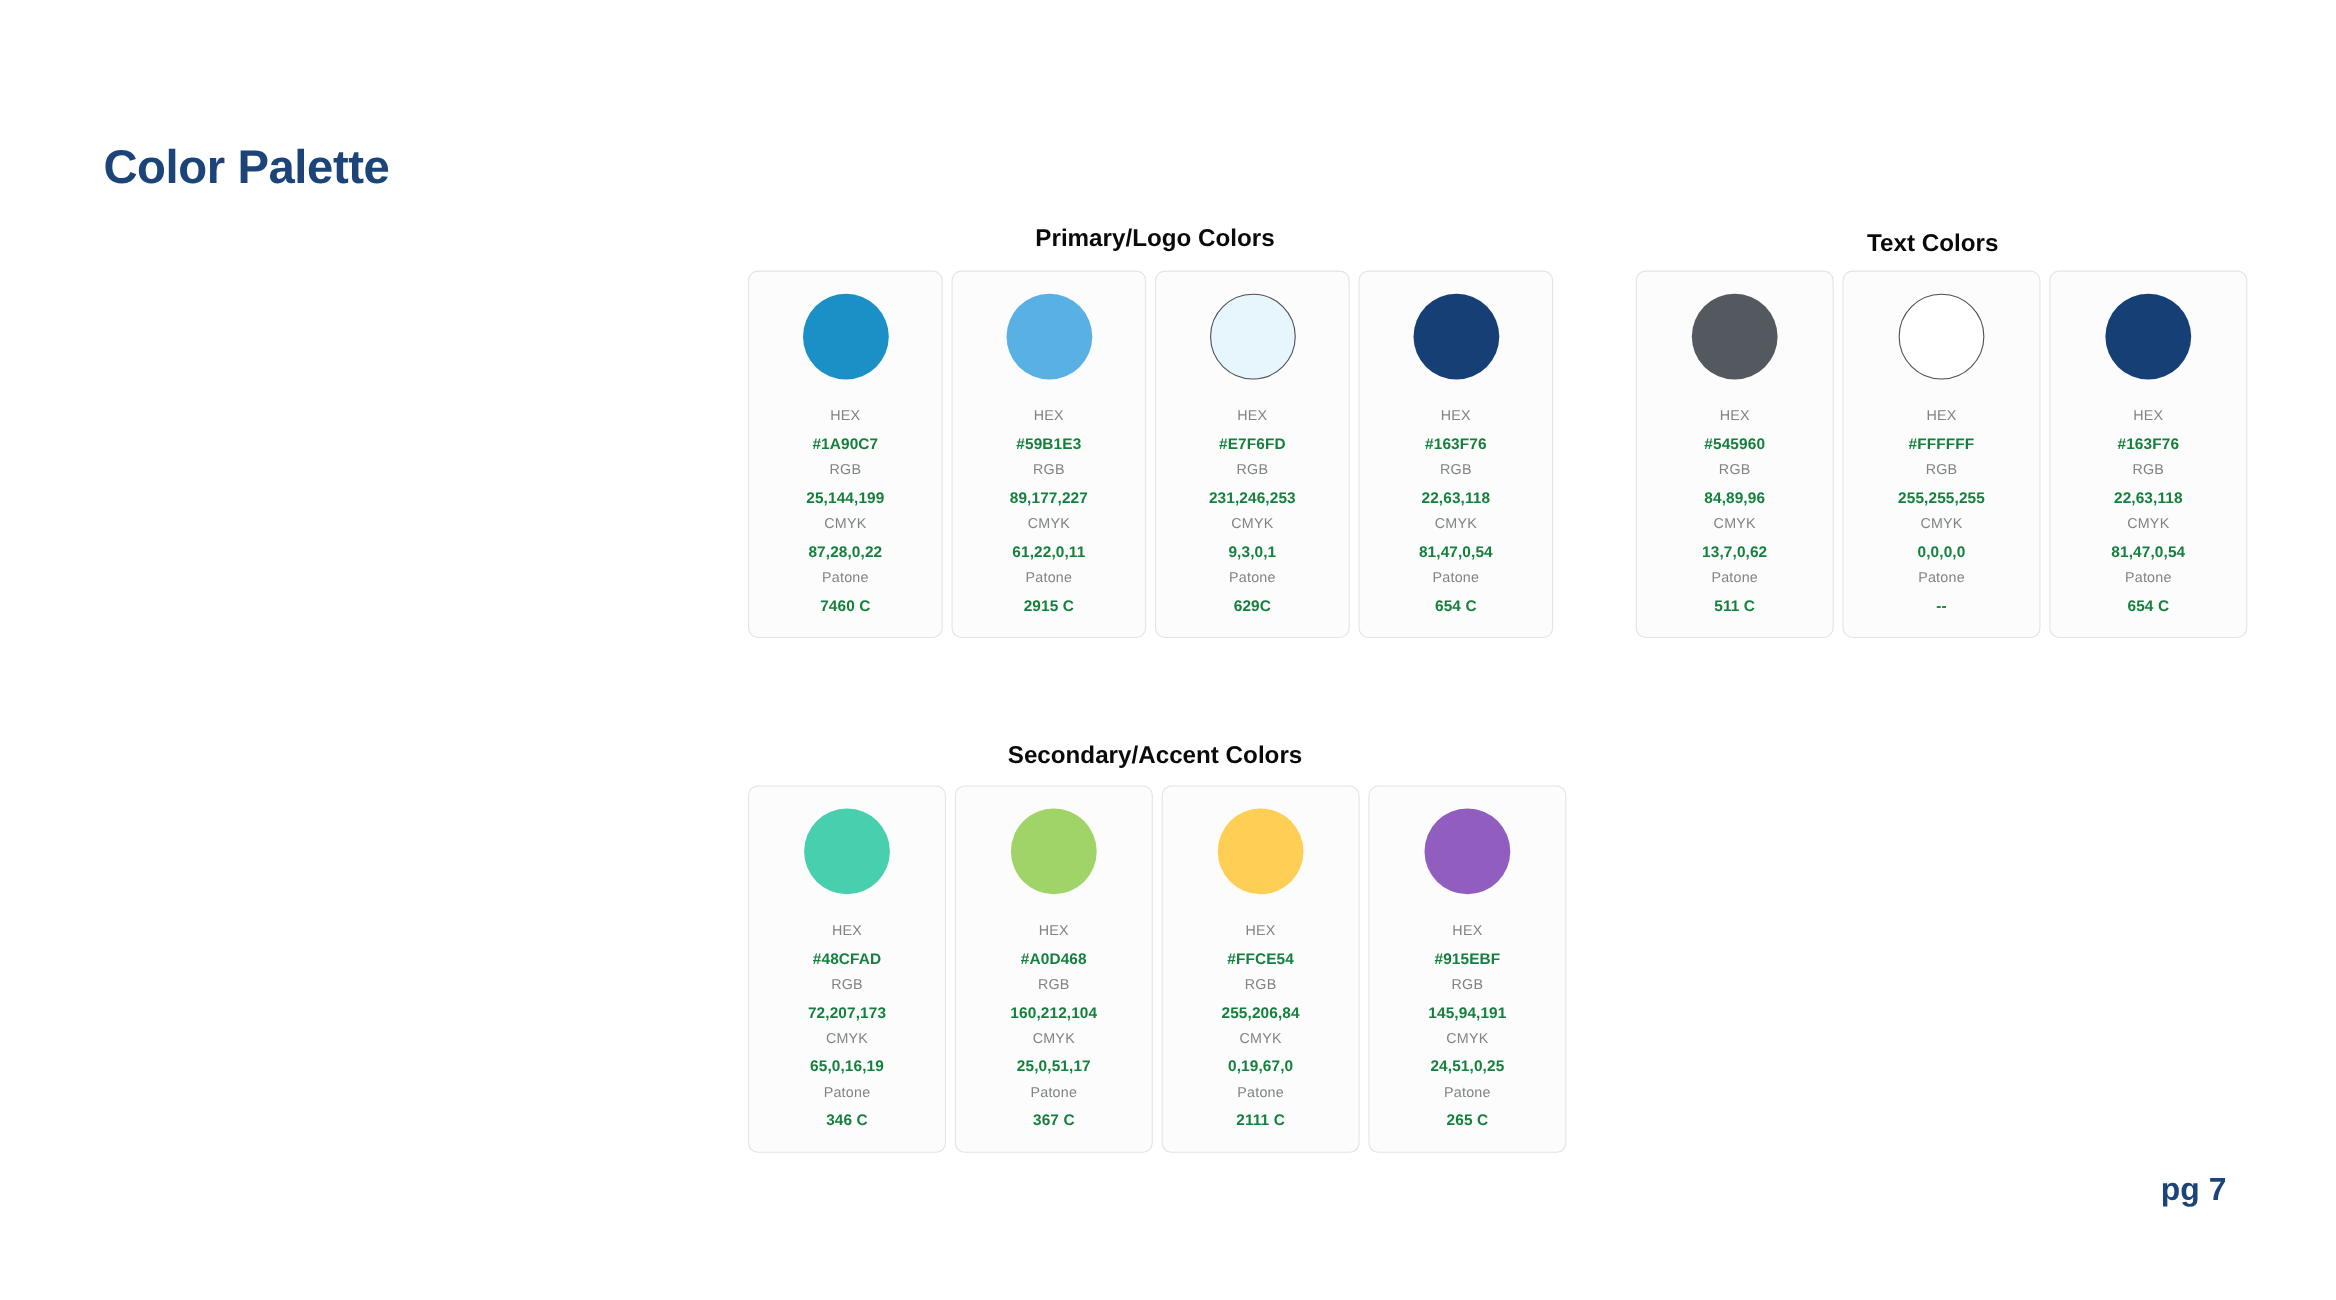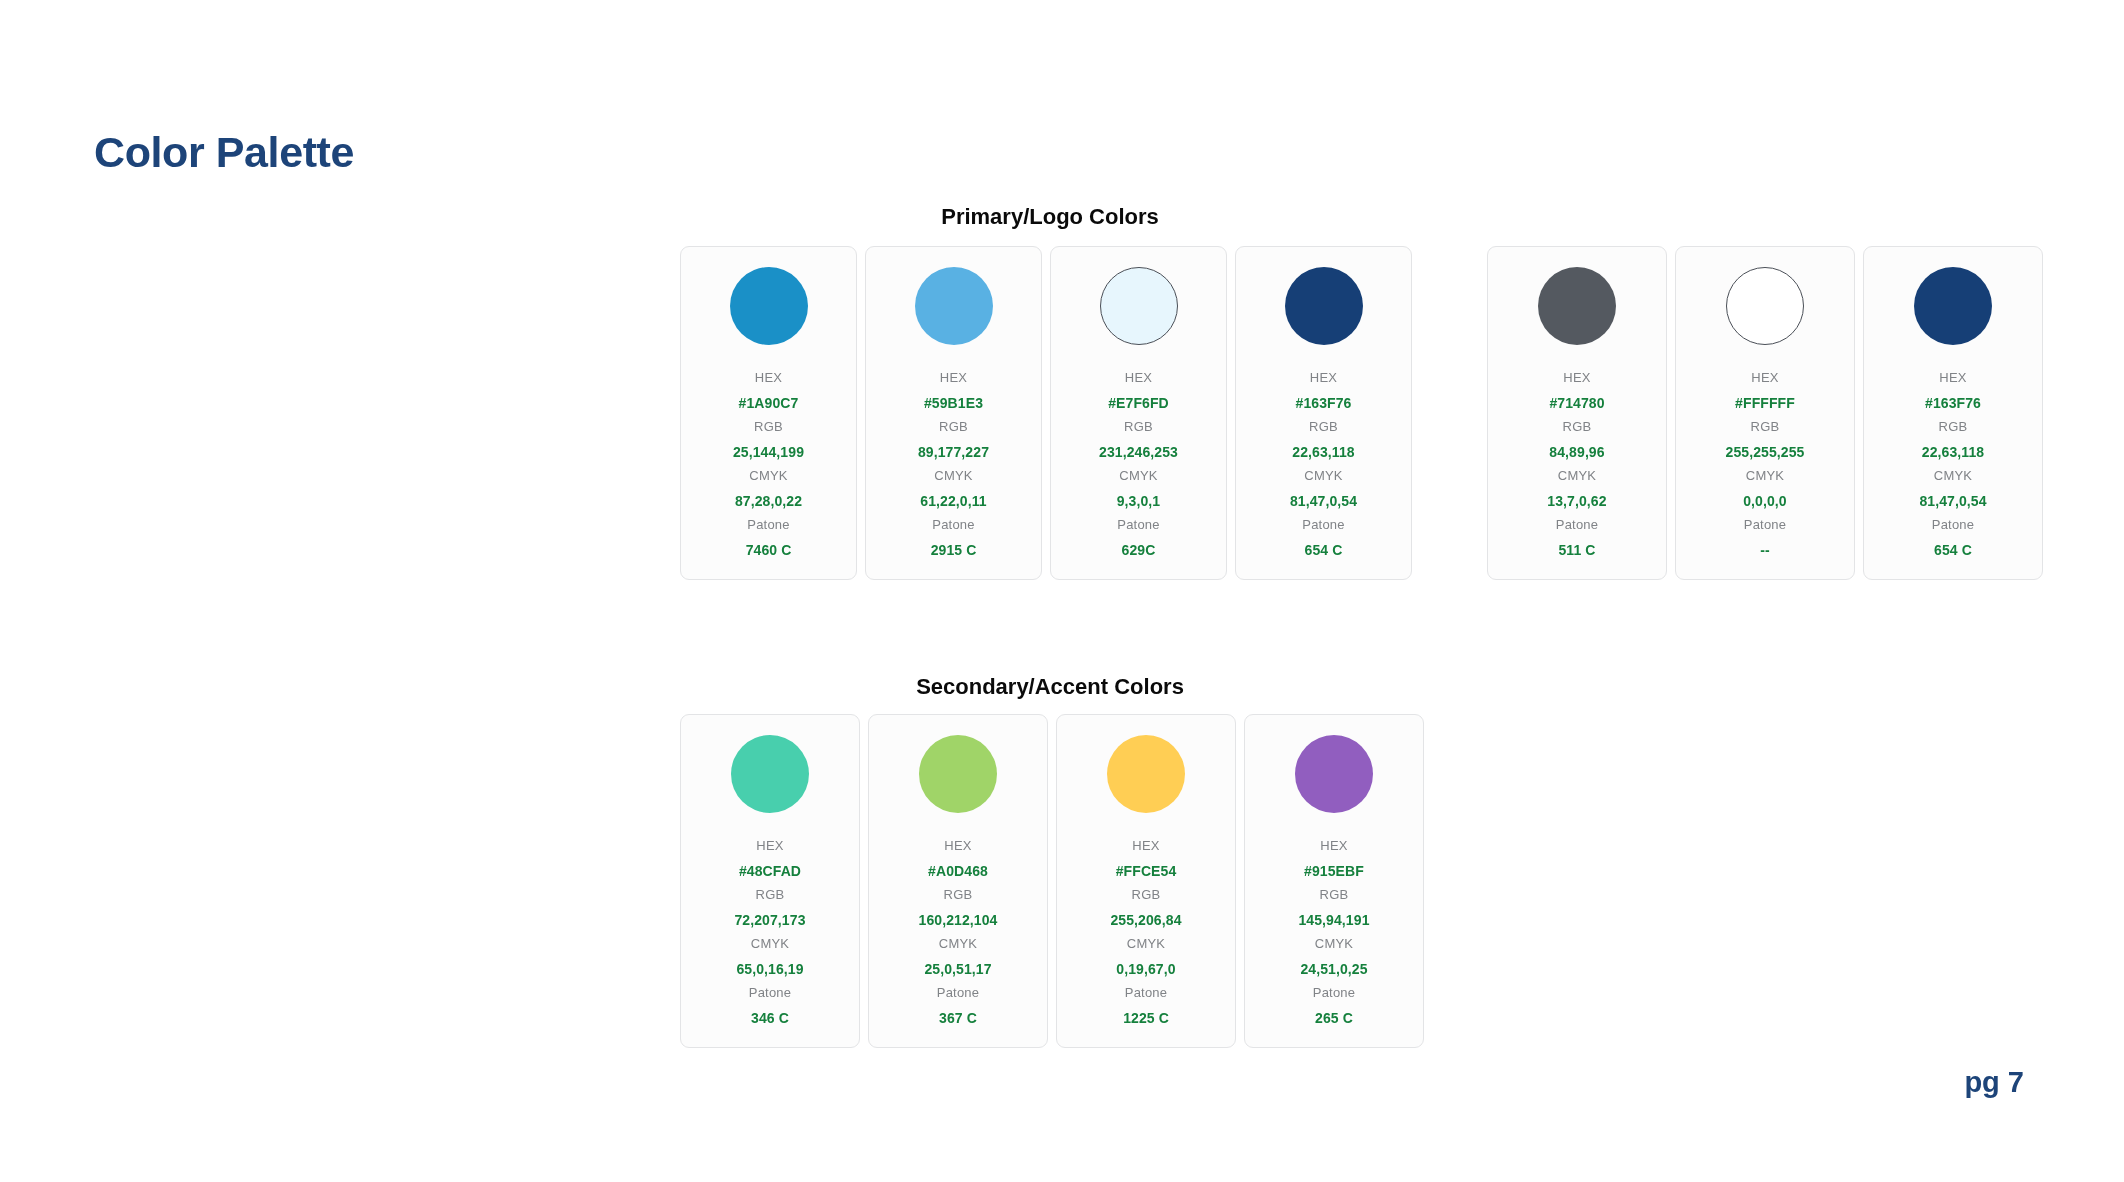--- a/index.html
+++ b/index.html
@@ -166,26 +166,27 @@
         <div class="field-value">#163F76</div>
         <div class="field-label">RGB</div>
         <div class="field-value">22,63,118</div>
         <div class="field-label">CMYK</div>
         <div class="field-value">81,47,0,54</div>
         <div class="field-label">Patone</div>
         <div class="field-value">654 C</div>
       </div>
     </div>
 
+  <h2 class="section-heading" id="heading-text">Text Colors</h2>
 
   <div class="card-row" id="row-text">
       <div class="swatch-card">
         <div class="swatch-dot" style="background: rgb(84, 89, 96);"></div>
         <div class="field-label">HEX</div>
-        <div class="field-value">#714780</div>
+        <div class="field-value">#545960</div>
         <div class="field-label">RGB</div>
         <div class="field-value">84,89,96</div>
         <div class="field-label">CMYK</div>
         <div class="field-value">13,7,0,62</div>
         <div class="field-label">Patone</div>
         <div class="field-value">511 C</div>
       </div>
       <div class="swatch-card">
         <div class="swatch-dot outlined" style="background: rgb(255, 255, 255);"></div>
         <div class="field-label">HEX</div>
@@ -237,21 +238,21 @@
       </div>
       <div class="swatch-card">
         <div class="swatch-dot" style="background: rgb(255, 206, 84);"></div>
         <div class="field-label">HEX</div>
         <div class="field-value">#FFCE54</div>
         <div class="field-label">RGB</div>
         <div class="field-value">255,206,84</div>
         <div class="field-label">CMYK</div>
         <div class="field-value">0,19,67,0</div>
         <div class="field-label">Patone</div>
-        <div class="field-value">1225 C</div>
+        <div class="field-value">2111 C</div>
       </div>
       <div class="swatch-card">
         <div class="swatch-dot" style="background: rgb(145, 94, 191);"></div>
         <div class="field-label">HEX</div>
         <div class="field-value">#915EBF</div>
         <div class="field-label">RGB</div>
         <div class="field-value">145,94,191</div>
         <div class="field-label">CMYK</div>
         <div class="field-value">24,51,0,25</div>
         <div class="field-label">Patone</div>

